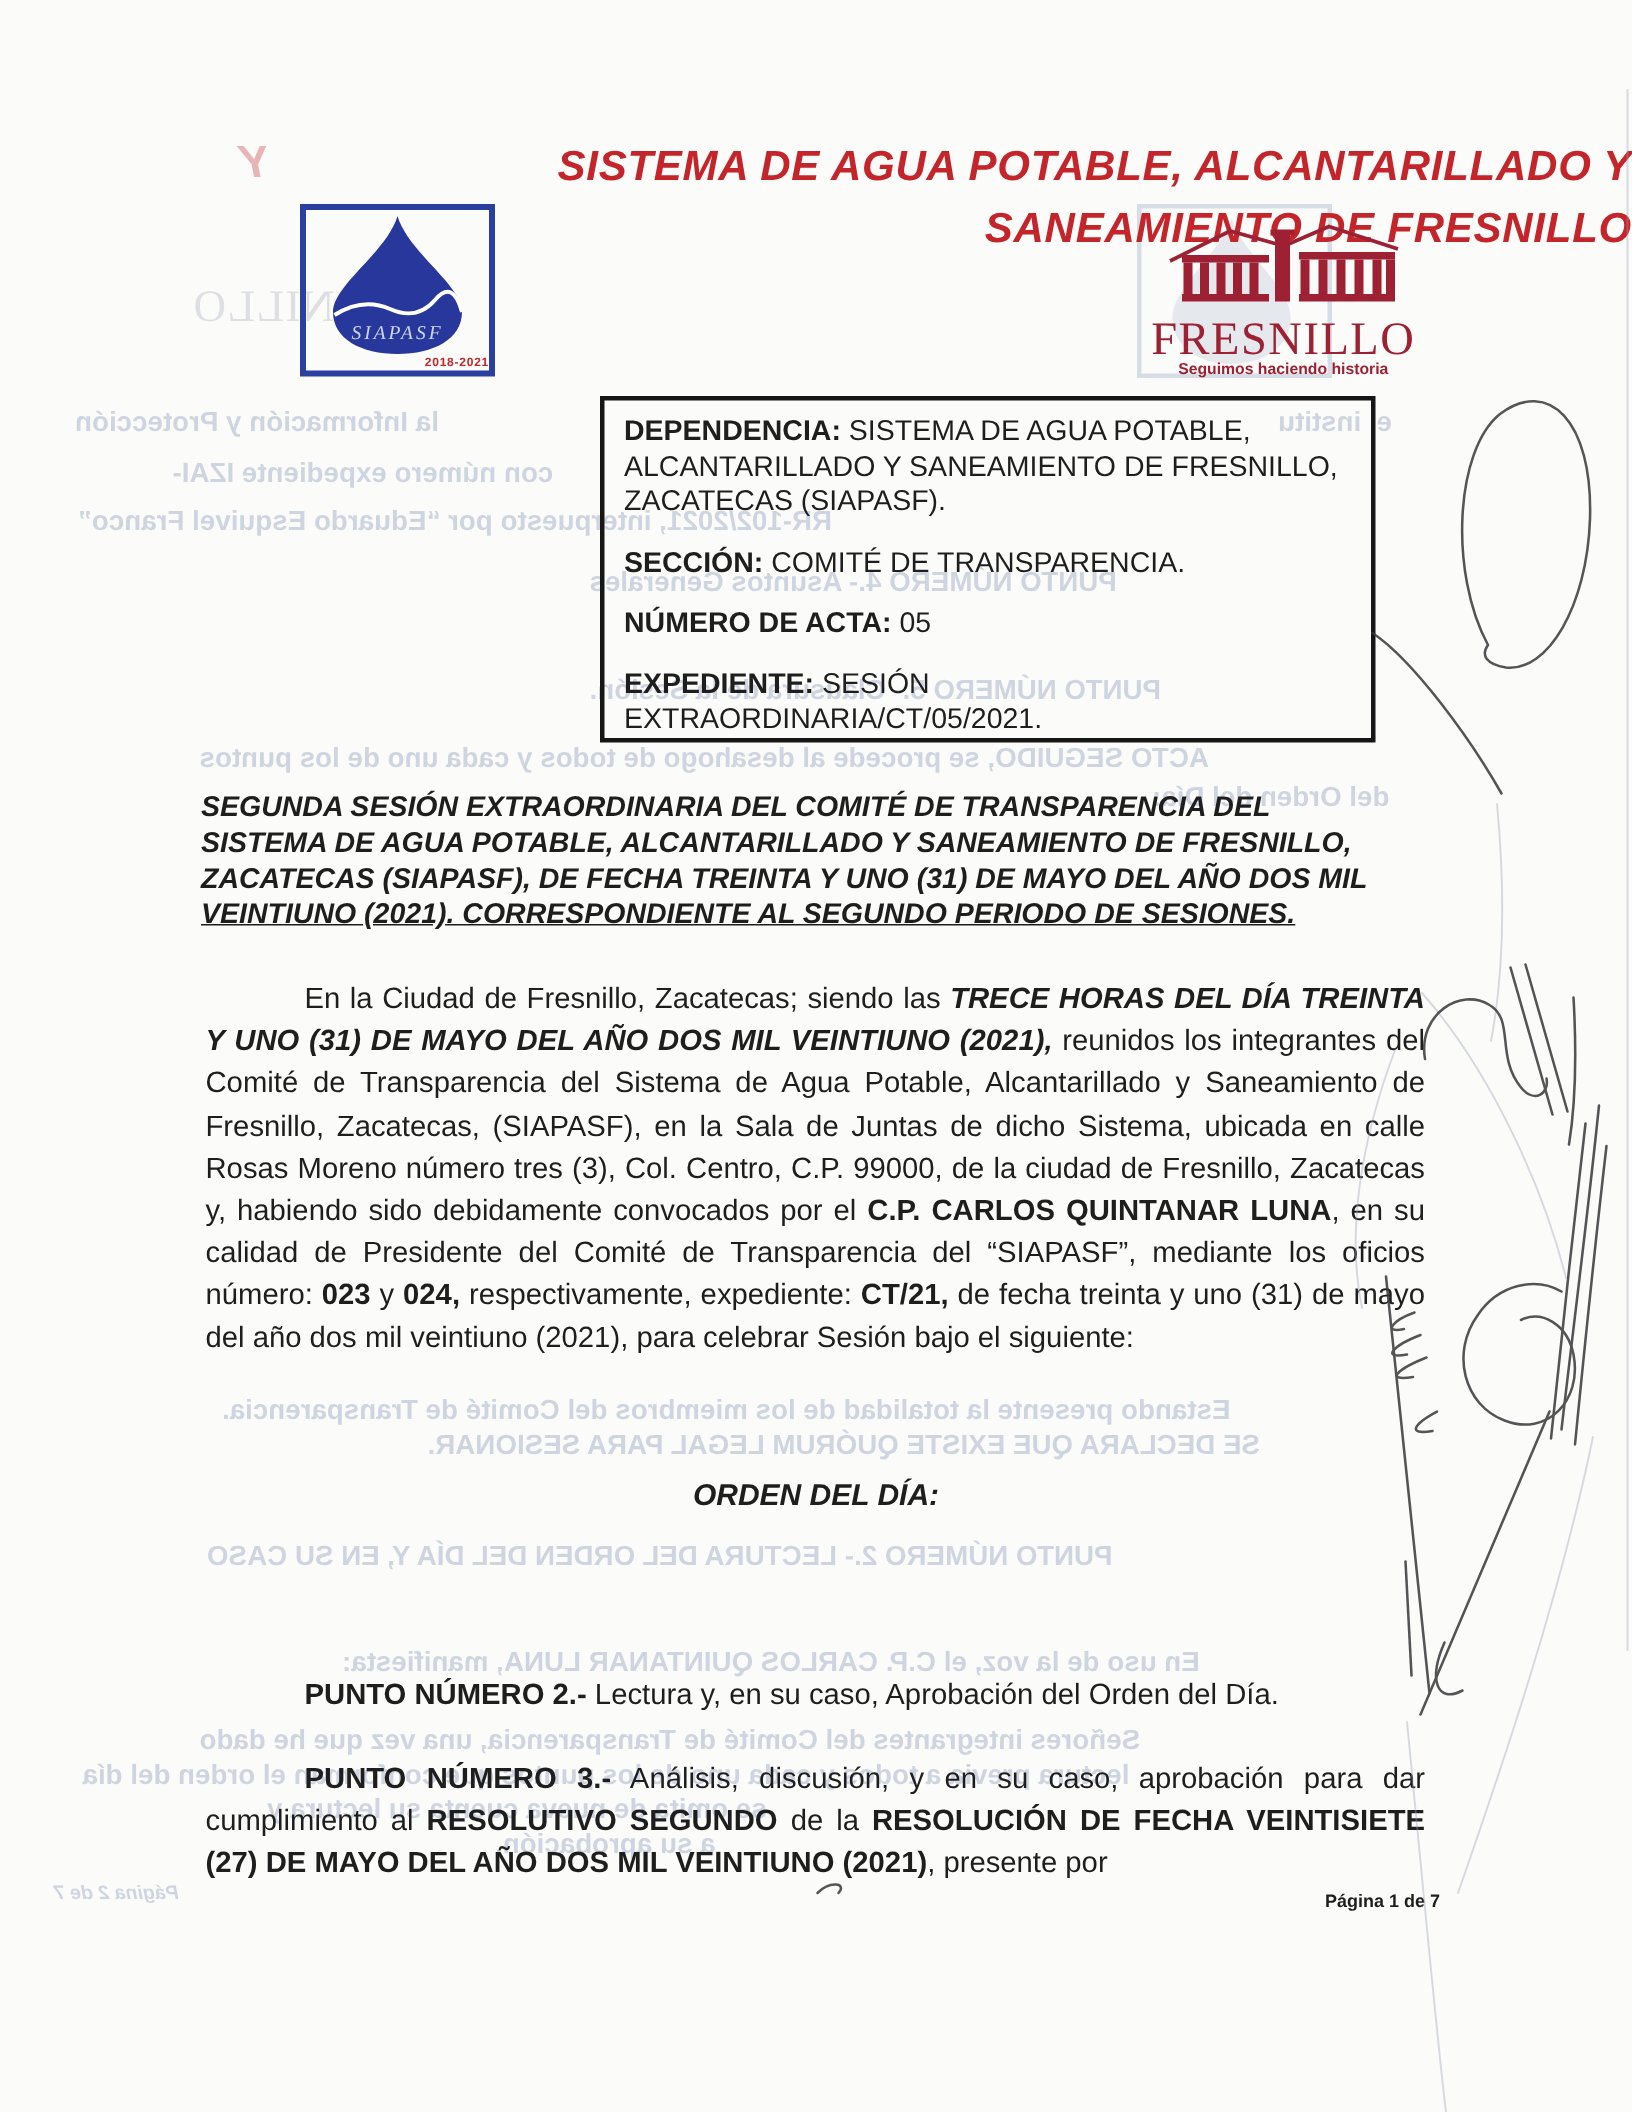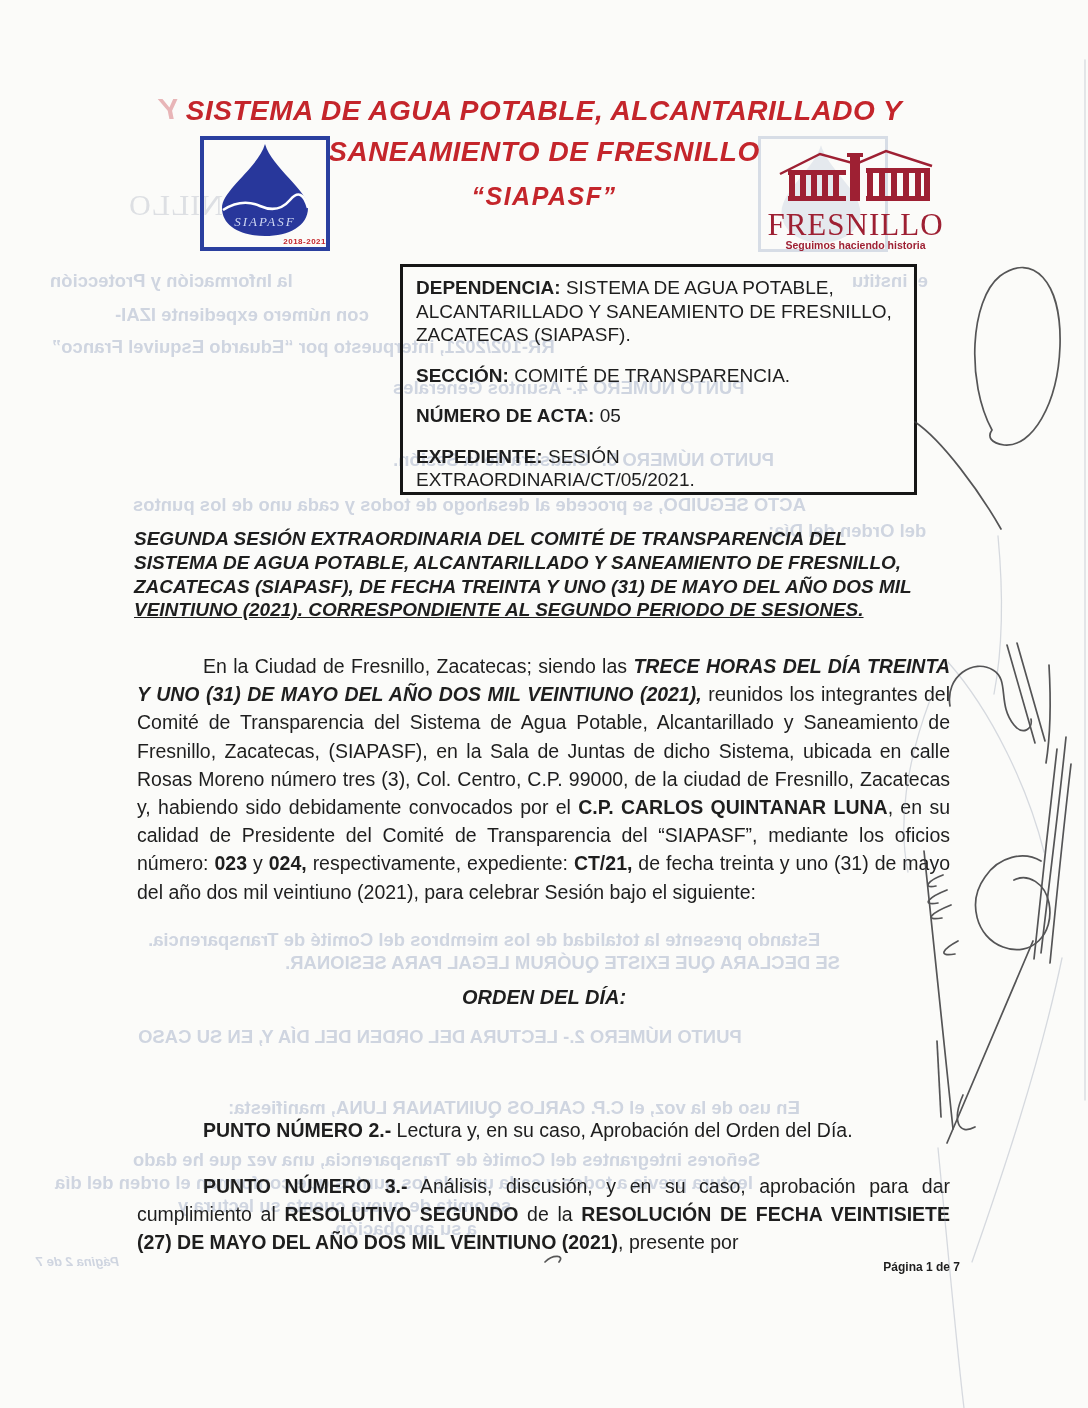--- a/index.html
+++ b/index.html
@@ -1,21 +1,21 @@
 <!DOCTYPE html>
 <html lang="es"><head>
 <meta charset="utf-8">
 <style>
   html,body{margin:0;padding:0;background:#6f6f6f;}
   .page{position:relative;width:1088px;height:1408px;margin:0 auto;background:#fbfbf9;
         overflow:hidden;font-family:"Liberation Sans",sans-serif;color:#1e1e1e;}
   .b{font-weight:bold}.i{font-style:italic}.u{text-decoration:underline}
 
   
-  .title{position:absolute;left:0;right:0;text-align:center;color:#c4252b;
+  .title{position:absolute;left:0;right:0;text-align:right;color:#c4252b;
          font-weight:bold;font-style:italic;letter-spacing:.5px;}
   #t1{top:95px;font-size:28px}
   #t2{top:136px;font-size:28px}
   #sub{top:182px;font-size:25px;letter-spacing:1.5px}
 
   .logo-box{position:absolute;left:200px;top:136px;width:130px;height:115px;
             border:4px solid #2a3f9f;background:transparent;box-sizing:border-box;text-align:right;}
   .logo-years{position:absolute;left:0;right:0;bottom:1px;color:#c4252b;
               font-size:8px;font-weight:bold;letter-spacing:.5px;}
 
@@ -80,21 +80,20 @@
     <div class="bleed" style="left:228px;top:1097px;">En uso de la voz, el C.P. CARLOS QUINTANAR LUNA, manifiesta:</div>
     <div class="bleed" style="left:133px;top:1149px;">Señores integrantes del Comité de Transparencia, una vez que he dado</div>
     <div class="bleed" style="left:55px;top:1172px;">lectura previa a todos y cada uno de los puntos que conforman el orden del día</div>
     <div class="bleed" style="left:178px;top:1195px;">se omita de nueva cuenta su lectura y</div>
     <div class="bleed" style="left:330px;top:1218px;">a su aprobación.</div>
     <div class="bleed small" style="left:36px;top:1254px;">Página 2 de 7</div>
   </div>
 
   <div class="title" id="t1">SISTEMA DE AGUA POTABLE, ALCANTARILLADO Y</div>
   <div class="title" id="t2">SANEAMIENTO DE FRESNILLO</div>
-  <div class="title" id="sub">“SIAPASF”</div>
 
   <div class="logo-box">
     <svg width="122" height="96" viewBox="0 0 122 96" style="margin-top:2px">
       <path d="M61 2 C54 26 18 48 18 66 C18 84 37 94 61 94 C85 94 104 84 104 66 C104 48 68 26 61 2 Z" fill="#28379b"></path>
       <path d="M19 68 Q38 56 56 64 T86 58 T104 66" stroke="#ffffff" stroke-width="2.6" fill="none"></path>
       <text x="61" y="84" text-anchor="middle" font-family="Liberation Serif, serif" font-size="13" font-style="italic" letter-spacing="2" fill="#cdd6f2">SIAPASF</text>
     </svg>
     <div class="logo-years">2018-2021</div>
   </div>
 

